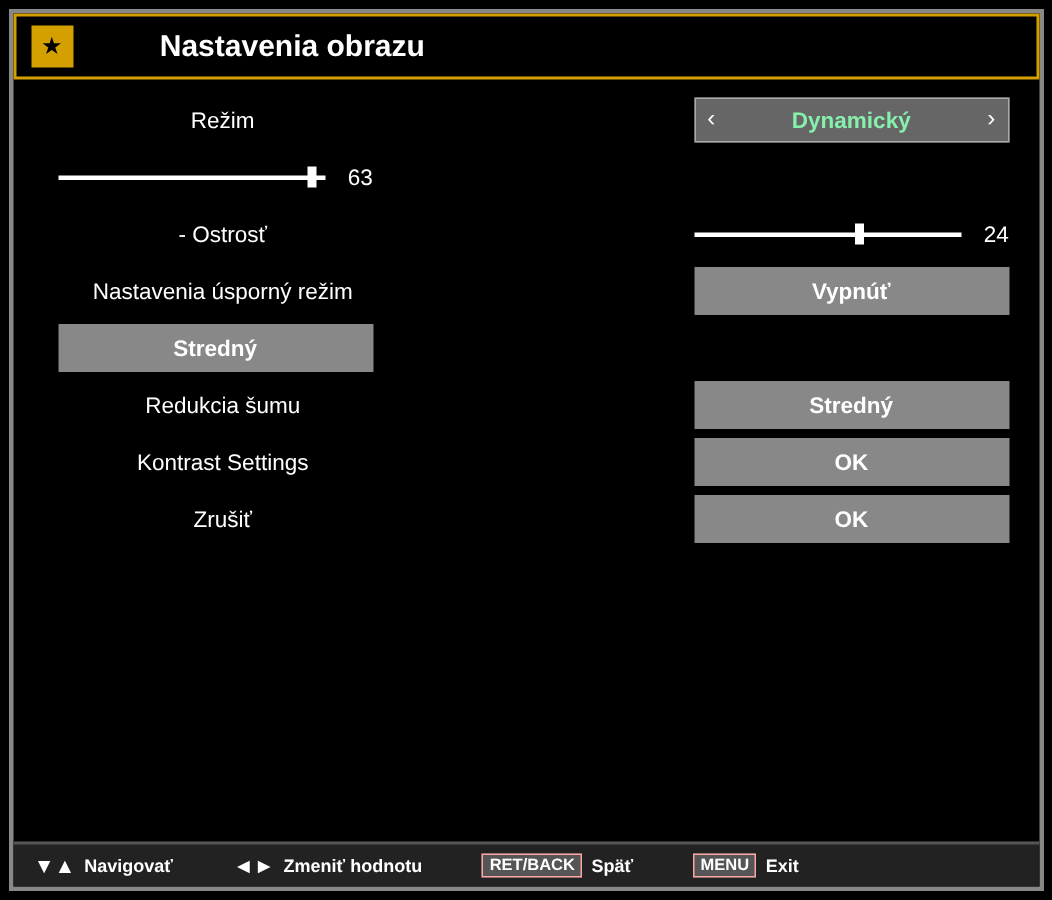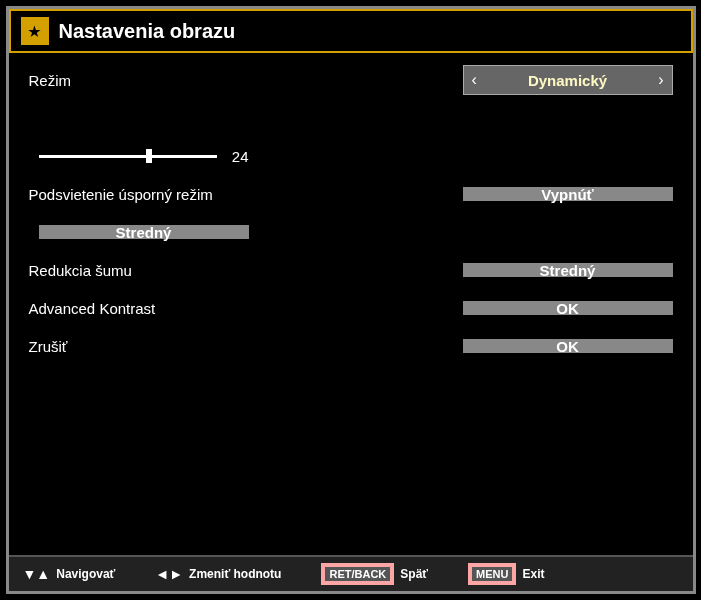--- a/index.html
+++ b/index.html
@@ -37,39 +37,41 @@
       align-items: center;
       justify-content: center;
       font-size: 16px;
       color: #000;
       flex-shrink: 0;
     }
     .title-text {
       color: #fff;
       font-size: 20px;
       font-weight: bold;
+      margin-left: 48px;
     }
     .content {
       flex: 1;
       padding: 8px 20px 4px 20px;
       display: flex;
       flex-direction: column;
       gap: 0px;
     }
     .row {
       display: flex;
       align-items: center;
       justify-content: space-between;
       min-height: 38px;
       border-bottom: none;
     }
     .row-label {
       color: #fff;
       font-size: 15px;
       flex: 0 0 240px;
+      text-align: center;
     }
     .row-label.bold {
       font-weight: bold;
     }
     .row-control {
       flex: 0 0 220px;
       display: flex;
       align-items: center;
       justify-content: flex-end;
     }
@@ -83,21 +85,21 @@
       height: 30px;
       justify-content: space-between;
       padding: 0 8px;
     }
     .mode-arrow {
       color: #fff;
       font-size: 16px;
       cursor: pointer;
     }
     .mode-value {
-      color: #fef9c3;
+      color: #86efac;
       font-size: 15px;
       font-weight: bold;
     }
     
     .slider-container {
       display: flex;
       align-items: center;
       gap: 8px;
       width: 210px;
       justify-content: flex-end;
@@ -123,21 +125,21 @@
       text-align: right;
       flex-shrink: 0;
     }
     
     .btn-control {
       background: #888;
       color: #fff;
       font-size: 15px;
       font-weight: bold;
       width: 210px;
-      height: 14px;
+      height: 32px;
       display: flex;
       align-items: center;
       justify-content: center;
       border: none;
       cursor: pointer;
     }
     
     .footer {
       background: #222;
       border-top: 2px solid #555;
@@ -154,21 +156,21 @@
     .footer-keys {
       display: flex;
       align-items: center;
       gap: 2px;
     }
     .key-box {
       background: #555;
       color: #fff;
       font-size: 11px;
       padding: 1px 4px;
-      border: 4px solid #fca5a5;
+      border: 1px solid #fca5a5;
       display: inline-block;
       font-weight: bold;
     }
     .footer-label {
       color: #fff;
       font-size: 12px;
       font-weight: bold;
     }
     .arrow-icon {
       font-size: 14px;
@@ -192,50 +194,59 @@
         <div class="row-label">Režim</div>
         <div class="row-control">
           <div class="mode-selector">
         <span class="mode-arrow">‹</span>
         <span class="mode-value">Dynamický</span>
         <span class="mode-arrow">›</span>
       </div>
         </div>
       </div>
       <div class="row">
-      </div>
-      <div class="row">
+        <div class="row-control">
+          <div class="slider-container">
+        <div class="slider-track">
+          <div class="slider-thumb" style="left: calc(95% - 3px);"></div>
+        </div>
+        <span class="slider-value">63</span>
+      </div>
+        </div>
+      </div>
+      <div class="row">
+        <div class="row-label">- Ostrosť</div>
         <div class="row-control">
           <div class="slider-container">
         <div class="slider-track">
           <div class="slider-thumb" style="left: calc(62% - 3px);"></div>
         </div>
         <span class="slider-value">24</span>
       </div>
         </div>
       </div>
       <div class="row">
-        <div class="row-label">Podsvietenie úsporný režim</div>
+        <div class="row-label">Nastavenia úsporný režim</div>
         <div class="row-control">
           <div class="btn-control">Vypnúť</div>
         </div>
       </div>
       <div class="row">
         <div class="row-control">
           <div class="btn-control">Stredný</div>
         </div>
       </div>
       <div class="row">
         <div class="row-label">Redukcia šumu</div>
         <div class="row-control">
           <div class="btn-control">Stredný</div>
         </div>
       </div>
       <div class="row">
-        <div class="row-label">Advanced Kontrast</div>
+        <div class="row-label">Kontrast Settings</div>
         <div class="row-control">
           <div class="btn-control">OK</div>
         </div>
       </div>
       <div class="row">
         <div class="row-label">Zrušiť</div>
         <div class="row-control">
           <div class="btn-control">OK</div>
         </div>
       </div>

